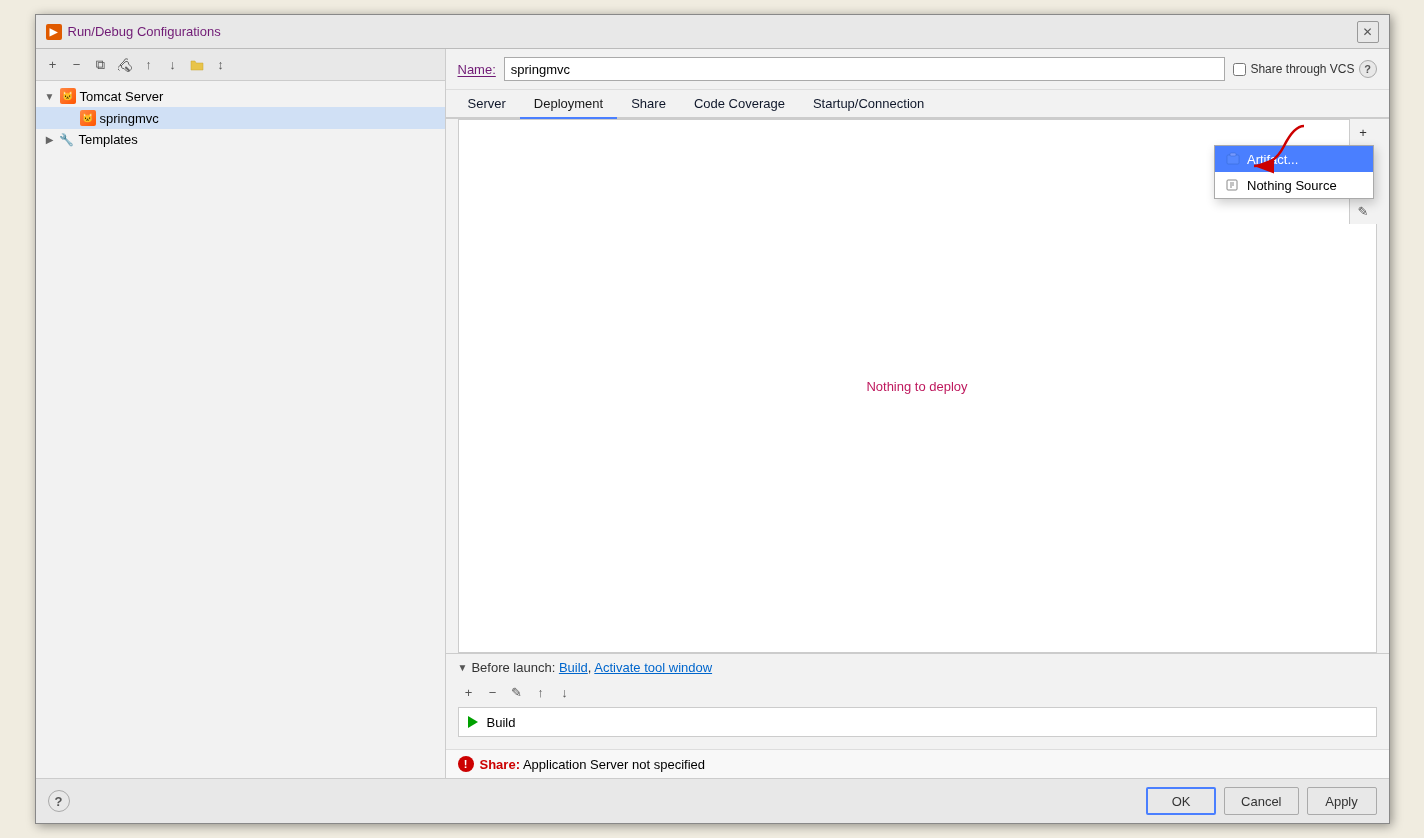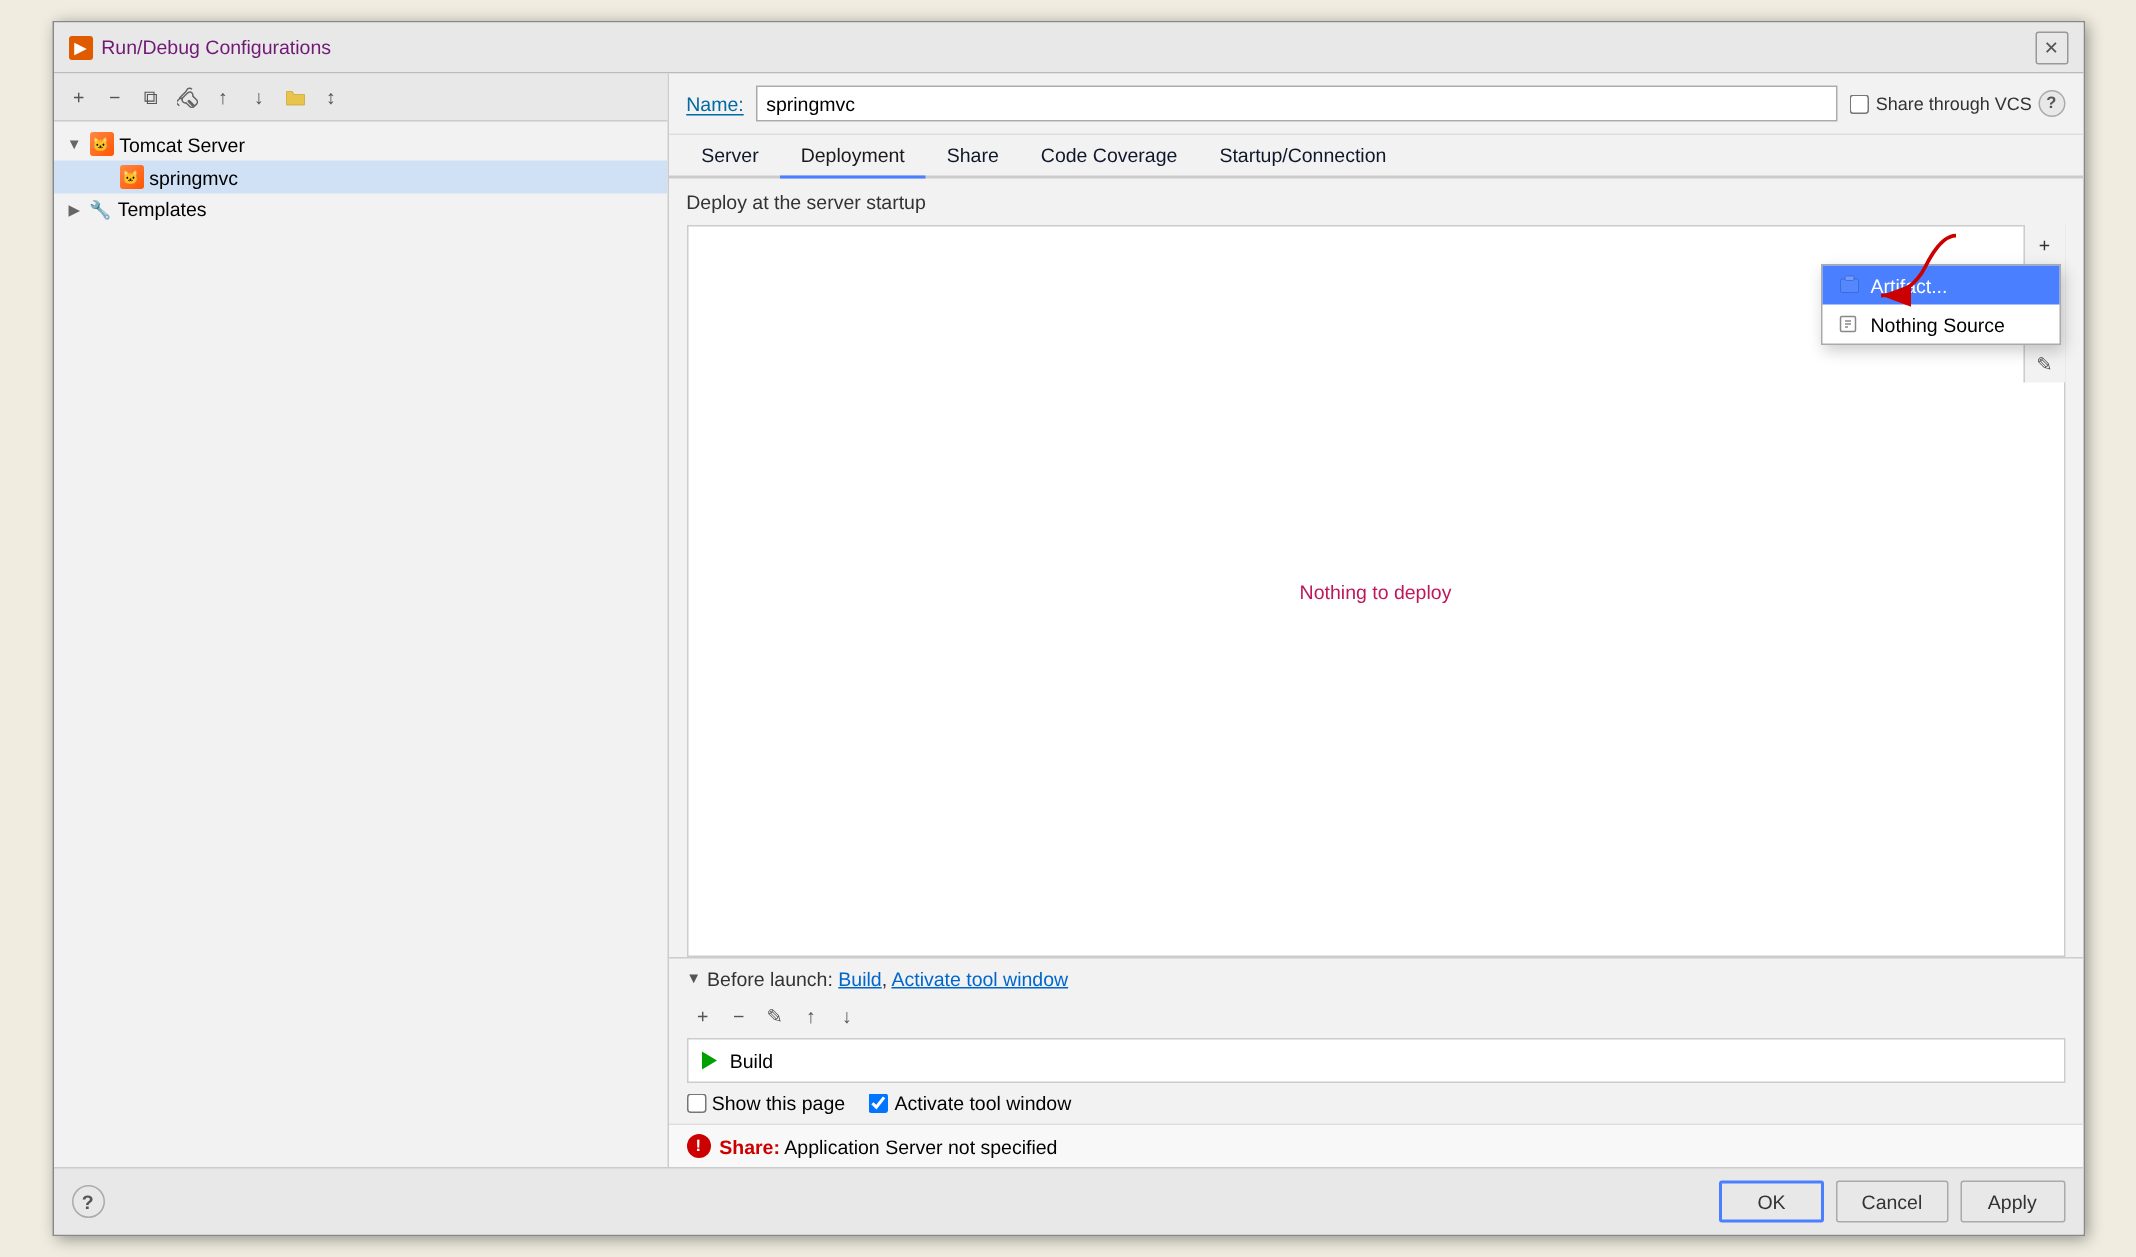--- a/index.html
+++ b/index.html
@@ -171,21 +171,21 @@
       align-items: center;
       padding: 8px 12px;
       gap: 8px;
       border-bottom: 1px solid #ddd;
       background: #f2f2f2;
       flex-shrink: 0;
     }
 
     .name-label {
       font-size: 13px;
-      color: #0369a1;
+      color: #701a75;
       text-decoration: underline;
       text-underline-offset: 2px;
     }
 
     .name-input {
       flex: 1;
       height: 24px;
       border: 1px solid #aaa;
       padding: 2px 6px;
       font-size: 13px;
@@ -597,21 +597,20 @@
       <div class="tabs-bar">
         <div class="tab">Server</div>
         <div class="tab active">Deployment</div>
         <div class="tab">Share</div>
         <div class="tab">Code Coverage</div>
         <div class="tab">Startup/Connection</div>
       </div>
 
       <div class="main-content">
         <div class="deploy-section">
-          <div class="deploy-header">Deploy at the server startup</div>
 
           <div class="deploy-list-container">
             <span class="deploy-placeholder">Nothing to deploy</span>
 
             <div class="deploy-toolbar">
               <div style="position:relative;">
                 <button class="side-btn active-plus">
                   +
                 </button>
 
@@ -676,30 +675,20 @@
             <button class="toolbar-btn">↓</button>
           </div>
 
           <div class="build-list">
             <span class="build-icon">
               <div class="green-triangle"></div>
             </span>
             <span>Build</span>
           </div>
 
-          <div class="checkboxes-row">
-            <div class="checkbox-group">
-              <input type="checkbox" style="">
-              <label>Show this page</label>
-            </div>
-            <div class="checkbox-group">
-              <input type="checkbox" checked="" style="">
-              <label>Activate tool window</label>
-            </div>
-          </div>
         </div>
 
         <div class="error-row">
           <div class="error-icon">!</div>
           <span class="error-text">
             <strong>Share:</strong>
             <span>Application Server not specified</span>
           </span>
         </div>
       </div>

